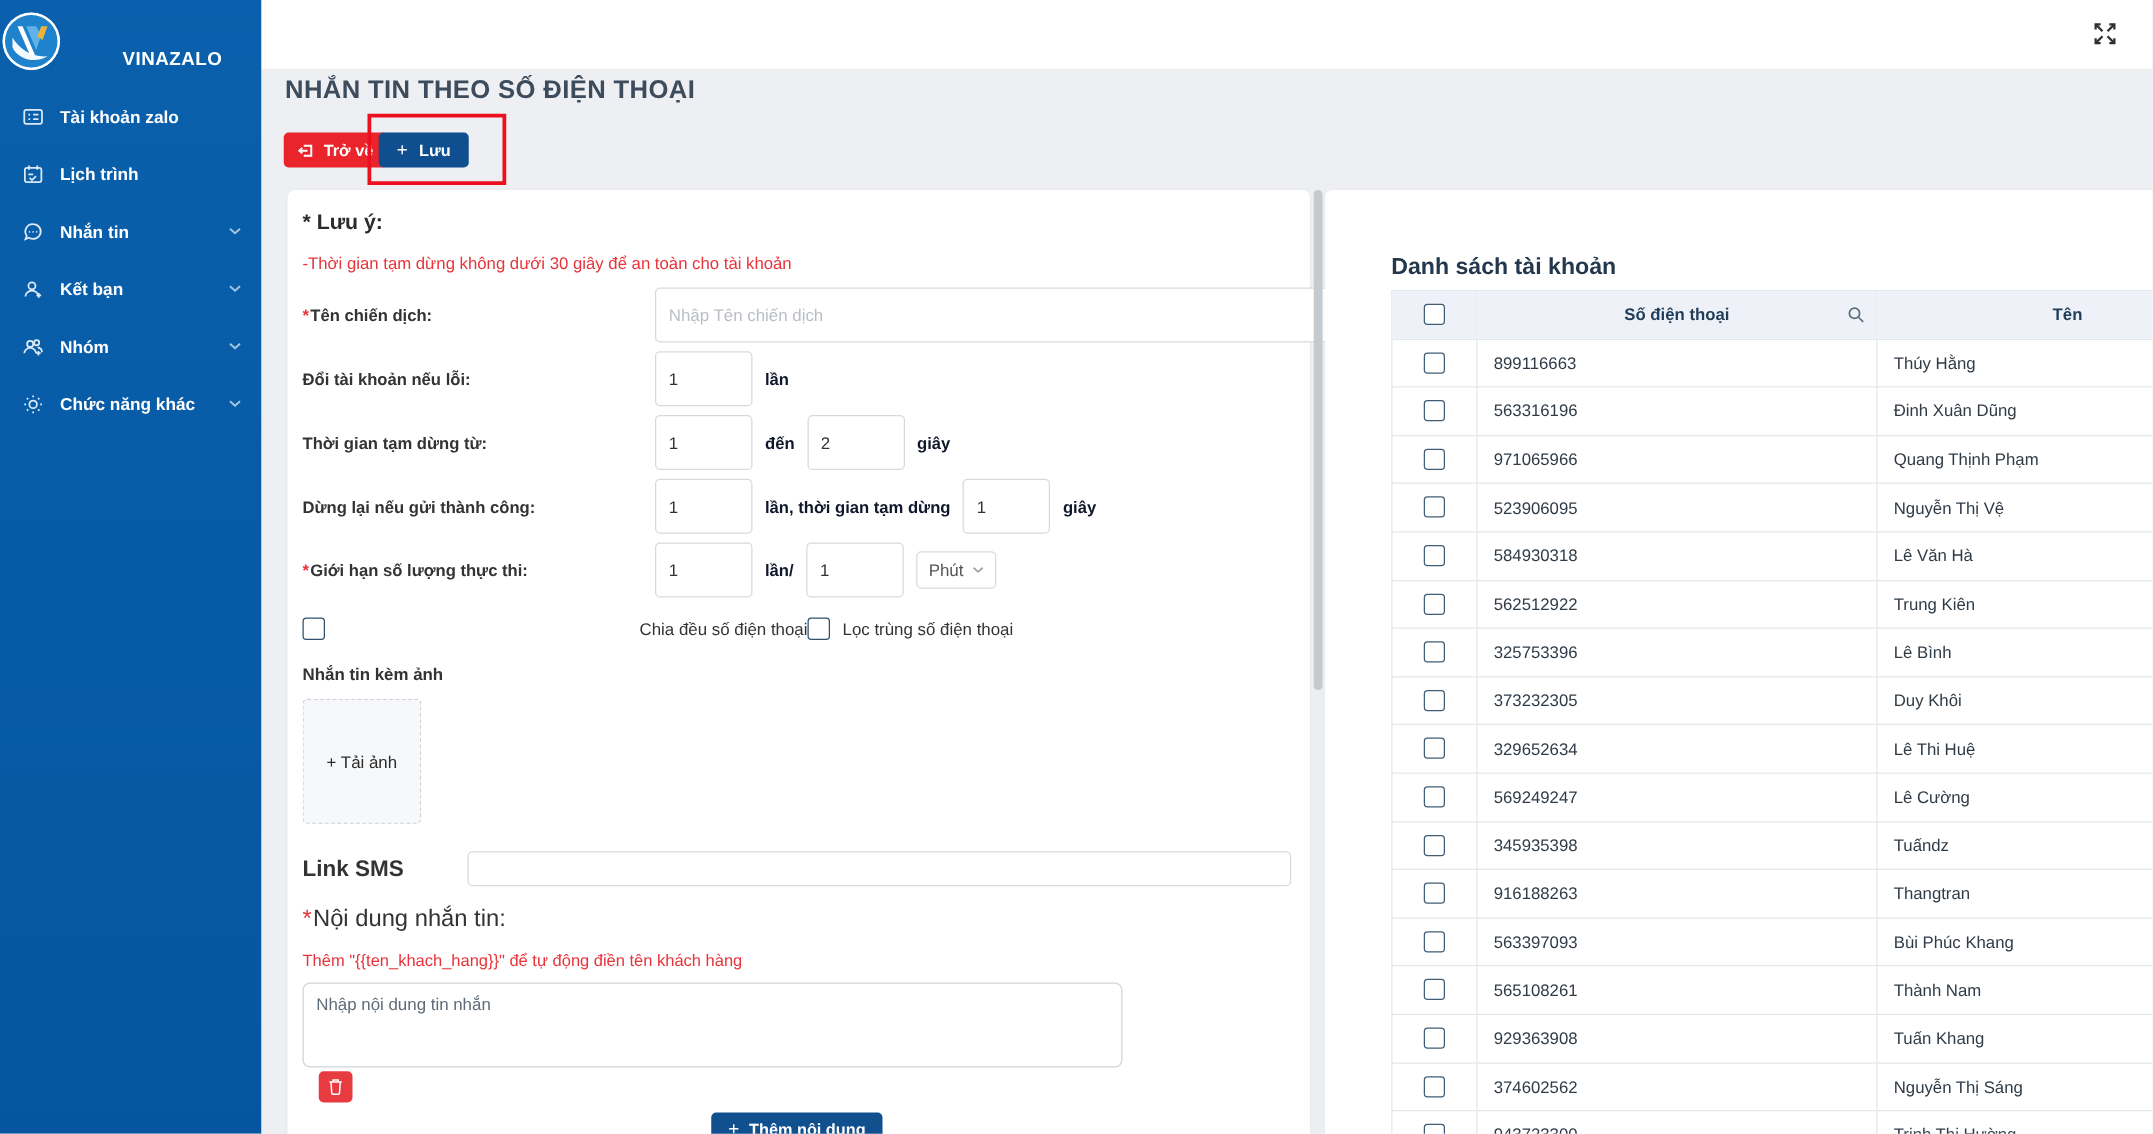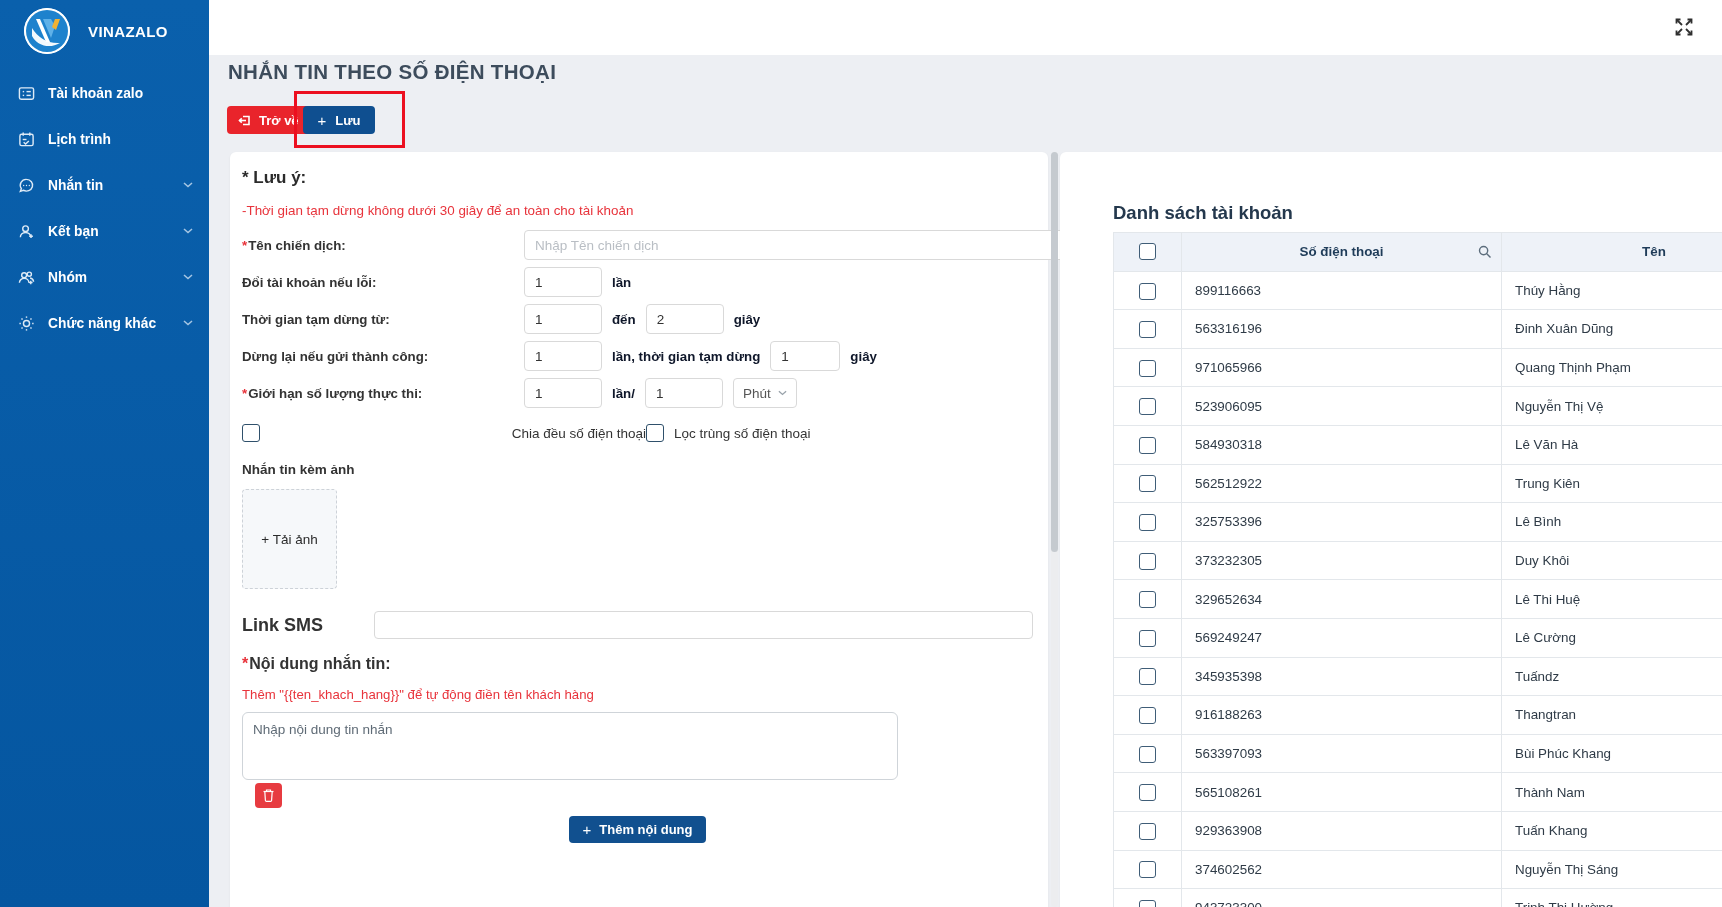--- a/index.html
+++ b/index.html
@@ -7,21 +7,21 @@
     --btn-red:#e9242b; --btn-blue:#0f4f90; --annotation-red:#ec0f1f;
     --warn-red:#e8333b; --bg-gray:#edeff3; --th-bg:#eef2f8; --th-text:#1f3c59;
   }
   *{margin:0;padding:0;box-sizing:border-box;}
   html,body{width:1722px;height:907px;overflow:hidden;}
   body{font-family:"Liberation Sans","DejaVu Sans",sans-serif;background:var(--bg-gray);position:relative;}
 
   
   .sidebar{position:absolute;left:0;top:0;width:209px;height:907px;z-index:5;
     background:linear-gradient(180deg,var(--sidebar-blue) 0%,var(--sidebar-blue-dark) 100%);}
-  .brand-row{display:flex;align-items:center;padding:6px 0 0 24px;height:56px;}
+  .brand-row{display:flex;align-items:flex-end;padding:6px 0 0 2px;height:56px;gap:32px;}
   .logo-circle{width:46px;height:46px;border-radius:50%;background:#fff;display:flex;align-items:center;justify-content:center;overflow:hidden;flex:0 0 46px;}
   .brand{color:#fff;font-weight:bold;font-size:15px;margin-left:18px;letter-spacing:.4px;}
   .menu{margin-top:14px;}
   .menu-item{height:46px;display:flex;align-items:center;padding-left:18px;position:relative;cursor:pointer;}
   .mi-icon{width:17px;height:17px;margin-right:13px;flex:0 0 17px;opacity:.95;}
   .mi-label{color:#fff;font-weight:bold;font-size:13.8px;}
   .chev{position:absolute;right:16px;top:50%;transform:translateY(-50%);opacity:.8;}
 
   
   .topbar{position:absolute;left:209px;top:0;width:1513px;height:55px;background:#fff;z-index:2;}
@@ -38,38 +38,38 @@
   
   .form-card{position:absolute;left:230px;top:152px;width:818px;height:778px;background:#fff;
     border-radius:6px 6px 0 0;box-shadow:0 1px 3px rgba(0,0,0,.05);padding:16px 15px 0 12px;z-index:1;}
   .note-heading{font-size:17px;font-weight:bold;color:#2b2b2b;}
   .note-warning{margin-top:15px;font-size:13.4px;color:var(--warn-red);}
   .frow{display:flex;align-items:center;margin-top:7px;gap:48px;}
   .frow.first{margin-top:12px;}
   .flabel{flex:0 0 234px;font-size:13.3px;font-weight:bold;color:#333;}
   .req{color:var(--warn-red);margin-right:1px;}
   .fctrls{display:flex;align-items:center;gap:10px;flex:1;}
-  .tinput{height:30px;border:1px solid #d9d9d9;border-radius:4px;padding:0 10px;font-size:13.5px;color:#333;font-family:inherit;outline:none;}
+  .tinput{height:44px;border:1px solid #d9d9d9;border-radius:4px;padding:0 10px;font-size:13.5px;color:#333;font-family:inherit;outline:none;}
   .tinput::placeholder{color:#b9bec4;}
   .w-full{width:557px;} .w-num{width:78px;} .w-num2{width:70px;}
   .suffix{font-size:13.3px;font-weight:600;color:#0f172a;white-space:nowrap;}
   .select{height:30px;border:1px solid #d9d9d9;border-radius:4px;padding:0 9px;display:flex;align-items:center;gap:7px;font-size:13.5px;color:#555;background:#fff;cursor:pointer;}
   .sel-chev{width:9px;height:6px;}
   .cbrow{display:flex;align-items:center;margin-top:16px;}
   .cbgroup{display:flex;align-items:center;justify-content:space-between;}
   .cbgroup.g1{width:404px;}
   .cb{width:18px;height:18px;border:1.5px solid #2f506b;border-radius:3px;background:#fff;flex:0 0 18px;cursor:pointer;}
   .cblabel{margin-left:10px;font-size:13.5px;color:#333;}
   .img-label{margin-top:20px;font-size:13.5px;font-weight:bold;color:#333;}
   .upload-box{margin-top:12px;width:95px;height:100px;border:1px dashed #cdd2d8;border-radius:4px;background:#f6f8fa;
     display:flex;align-items:center;justify-content:center;font-size:13.5px;color:#2b2b2b;cursor:pointer;}
   .sms-row{display:flex;align-items:center;margin-top:22px;}
   .sms-label{flex:0 0 132px;font-size:18px;font-weight:bold;color:#333;}
   .sms-input{flex:1;height:28px;}
-  .content-label{margin-top:16px;font-size:16px;font-weight:bold;color:#333;}
+  .content-label{margin-top:16px;font-size:19px;font-weight:normal;color:#333;}
   .content-hint{margin-top:14px;font-size:13.2px;color:var(--warn-red);}
   .content-row{margin-top:10px;display:flex;align-items:flex-start;flex-direction:column;}
   .content-ta{width:656px;height:68px;border:1px solid #cfd4d9;border-radius:6px;padding:9px 10px;font-size:13.5px;color:#555;font-family:inherit;resize:none;outline:none;}
   .content-ta::placeholder{color:#5f6b76;}
   .trash-btn{margin-left:13px;margin-top:3px;width:27px;height:25px;background:#e73b40;border:none;border-radius:4px;display:flex;align-items:center;justify-content:center;cursor:pointer;}
   .add-row{display:flex;justify-content:center;margin-top:8px;}
   .btn-add{height:27px;padding:0 14px;gap:8px;background:#11508f;}
 
   
   .vscroll-track{position:absolute;left:1051px;top:152px;width:7px;height:755px;background:#ecedef;border-radius:4px;z-index:1;}

